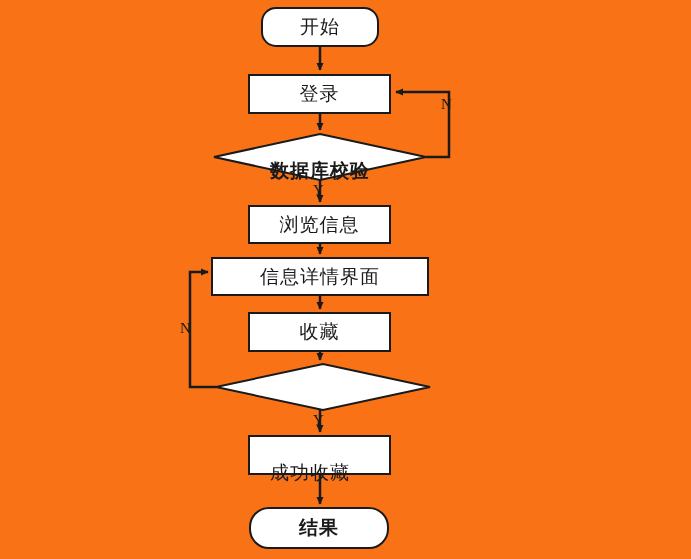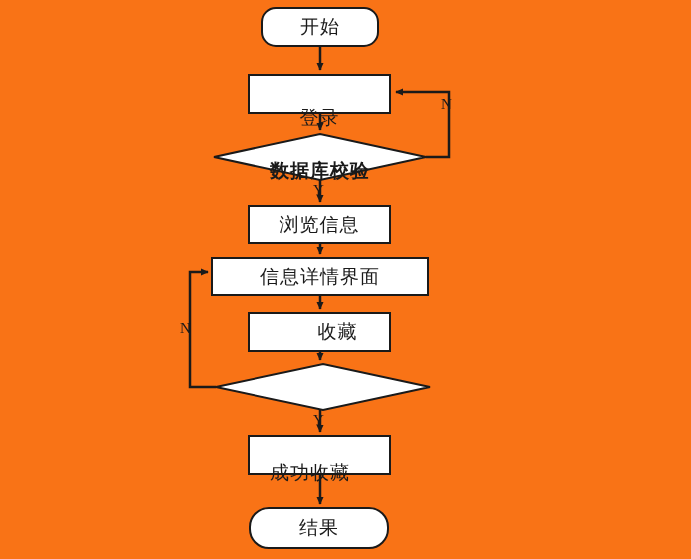--- a/index.html
+++ b/index.html
@@ -90,34 +90,34 @@
 
     <line x1="320" y1="410" x2="320" y2="432" stroke="#1a1a1a" stroke-width="2.5" marker-end="url(#arrowhead)"></line>
 
     <path d="M216,387 L190,387 L190,272 L208,272" fill="none" stroke="#1a1a1a" stroke-width="2.5" marker-end="url(#arrowhead)"></path>
 
     <line x1="320" y1="474" x2="320" y2="504" stroke="#1a1a1a" stroke-width="2.5" marker-end="url(#arrowhead)"></line>
   </svg>
 
   <div class="node-label" style="left:262px; top:8px; width:116px; height:38px;">开始</div>
 
-  <div class="node-label" style="left:249px; top:75px; width:141px; height:38px;margin-top:24px;">登录</div>
+  <div class="node-label" style="left:249px; top:75px; width:141px; height:38px;">登录</div>
 
   <div class="node-label" style="left:214px; top:148px; width:212px; height:46px;font-weight:bold;">数据库校验</div>
 
   <div class="node-label" style="left:249px; top:206px; width:141px; height:37px;text-align:center;">浏览信息</div>
 
   <div class="node-label" style="left:212px; top:258px; width:216px; height:37px;text-align:center;">信息详情界面</div>
 
-  <div class="node-label" style="left:267px; top:313px; width:141px; height:38px;border-radius:7px;">收藏</div>
+  <div class="node-label" style="left:249px; top:313px; width:141px; height:38px;border-radius:7px;">收藏</div>
 
 
   <div class="node-label" style="left:249px; top:454px; width:122px; height:38px;">成功收藏</div>
 
-  <div class="node-label" style="left:250px; top:508px; width:138px; height:40px;">结果</div>
+  <div class="node-label" style="left:250px; top:508px; width:138px; height:40px;font-weight:bold;">结果</div>
 
   <div class="edge-label" style="left:313px; top:182px;">Y</div>
 
   <div class="edge-label" style="left:441px; top:96px;">N</div>
 
   <div class="edge-label" style="left:313px; top:412px;">Y</div>
 
   <div class="edge-label" style="left:180px; top:320px;">N</div>
 
 </div>

